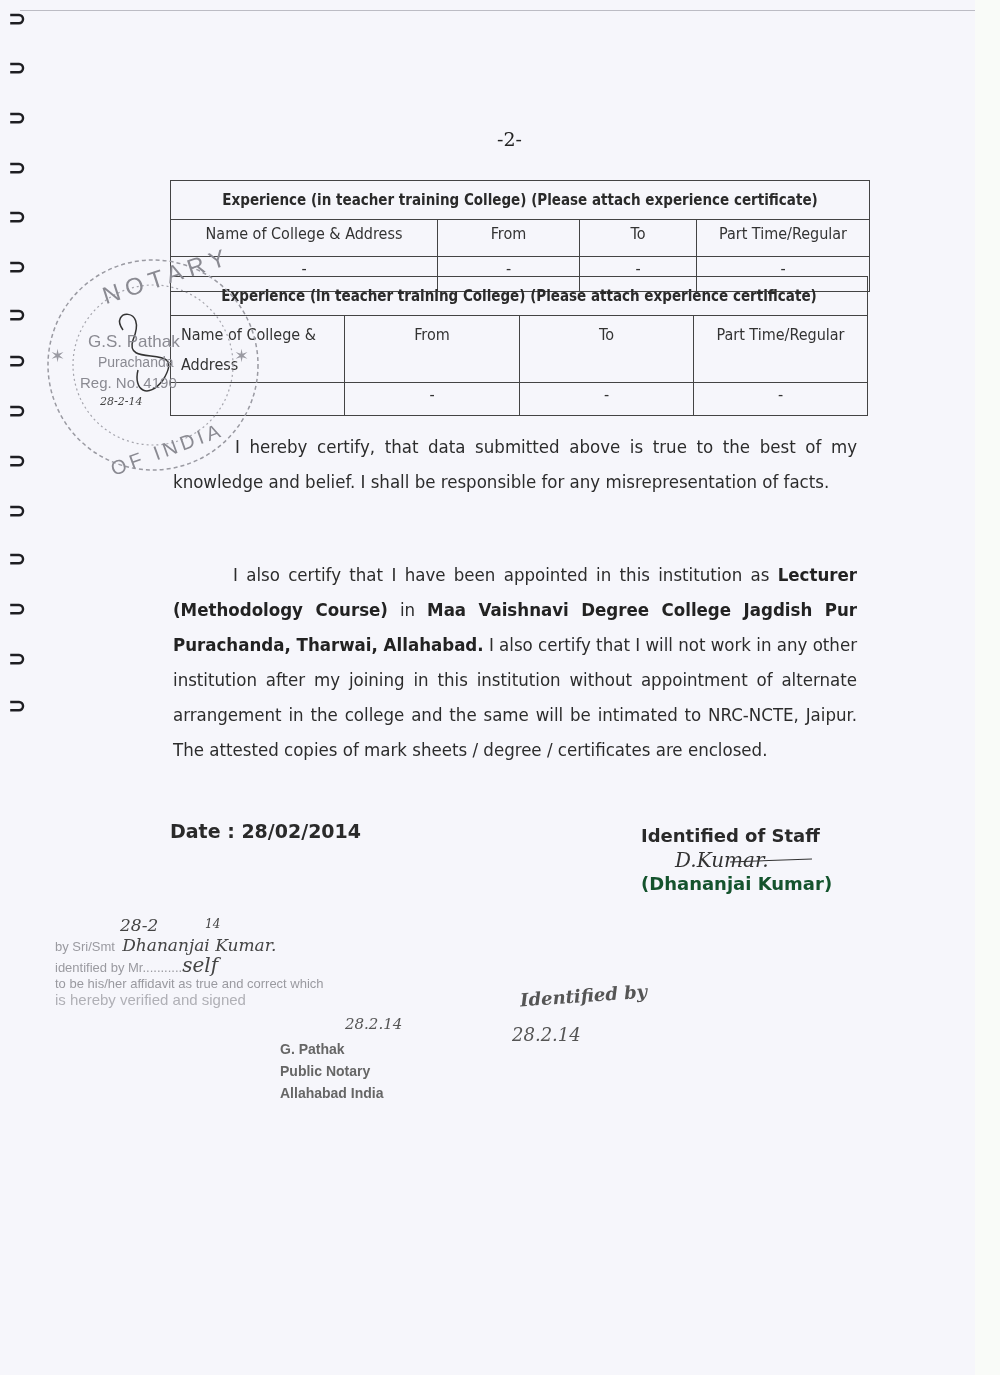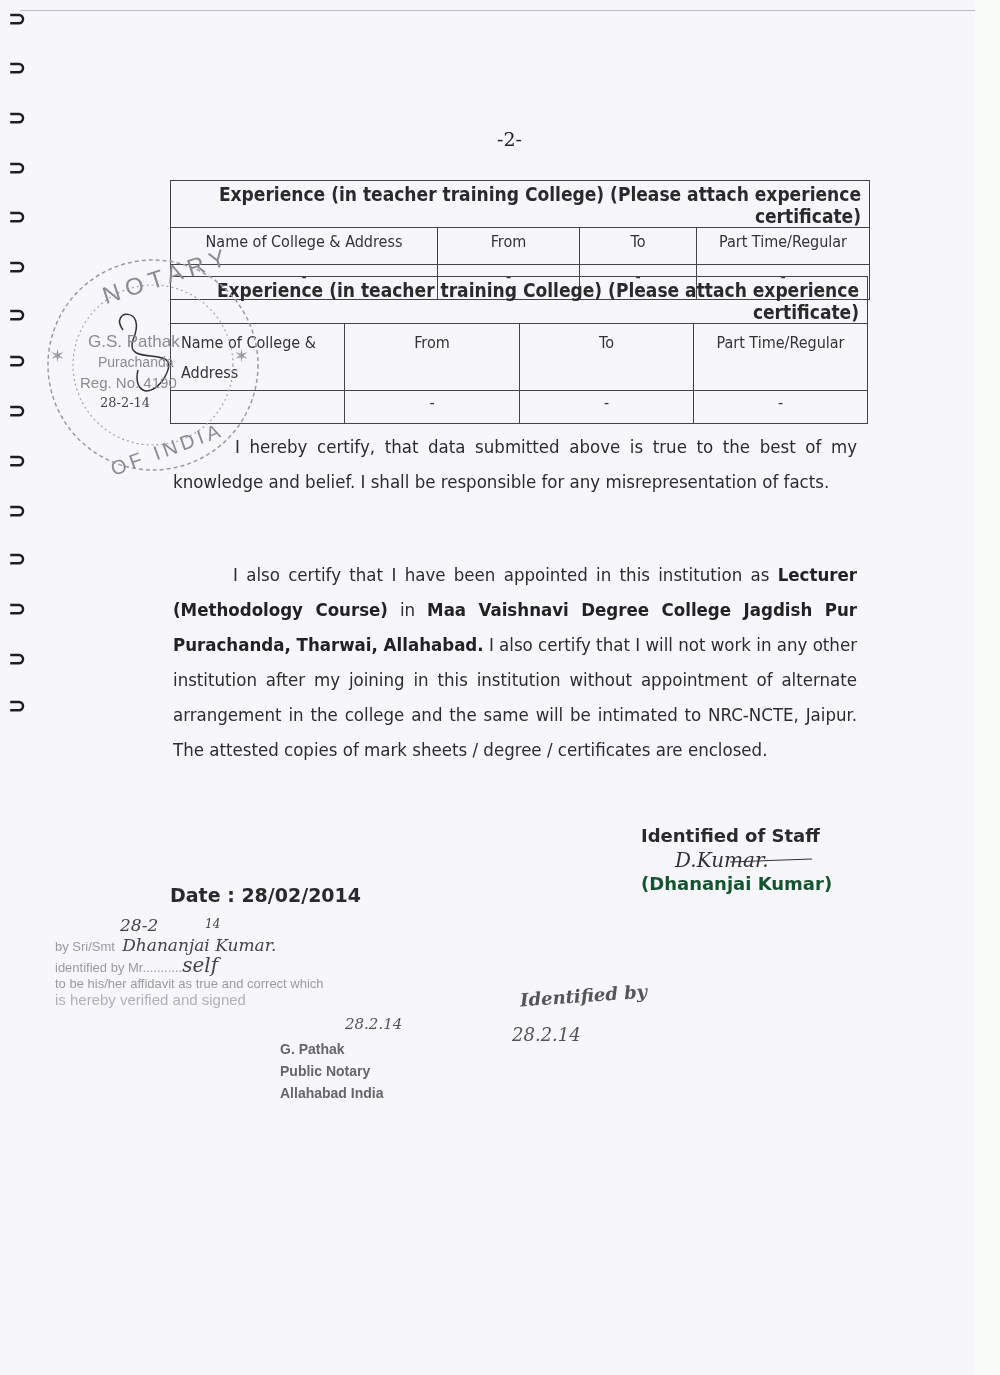--- a/index.html
+++ b/index.html
@@ -9,41 +9,41 @@
     font-family: "DejaVu Sans", sans-serif; color: #2a2a2a;
   }
   .page-edge { position: absolute; left: 975px; top: 0; width: 25px; height: 1375px; background: #f9fbf8; }
   .top-rule { position: absolute; left: 20px; top: 10px; width: 955px; height: 1px; background: #bcbcc4; }
   .holes { position: absolute; left: 8px; top: 0; width: 20px; height: 1375px; }
   .hole { position: absolute; left: 0; font-size: 22px; font-weight: bold; color: #1e1e22; line-height: 1; }
   .page-number { position: absolute; left: 497px; top: 128px; font-family: "DejaVu Serif", serif; font-size: 19px; color: #222; }
 
   table.exp { position: absolute; border-collapse: collapse; font-size: 16px; color: #333; }
   table.exp td { border: 1px solid #444; padding: 0 8px; text-align: center; vertical-align: top; font-family: "DejaVu Sans Condensed", "DejaVu Sans", sans-serif; }
-  table.exp td.title { text-align: right; font-weight: bold; font-size: 19px; color: #2a2a2a; padding-top: 2px; }
+  table.exp td.title { text-align: center; font-weight: bold; font-size: 15px; color: #2a2a2a; padding-top: 10px; }
   #table1 { left: 170px; top: 180px; width: 700px; }
   #table1 tr.title-row td { height: 28px; }
   #table1 tr.head-row td { height: 32px; padding-top: 4px; }
   #table1 tr.data-row td { height: 32px; padding-top: 2px; }
   #table2 { left: 170px; top: 276px; width: 698px; }
   #table2 tr.title-row td { height: 28px; }
   #table2 tr.head-row td { height: 62px; padding-top: 4px; line-height: 30px; }
   #table2 tr.data-row td { height: 30px; padding-top: 2px; }
   #table2 td.col-name { text-align: left; padding-left: 10px; }
 
   .para { position: absolute; left: 173px; width: 684px; font-size: 18.5px; line-height: 35px; text-align: justify; color: #2c2c2c; font-family: "DejaVu Sans Condensed", "DejaVu Sans", sans-serif; }
   .para b { font-weight: bold; color: #222; }
   #para1 { top: 410px; text-indent: 62px; }
   #para2 { top: 538px; text-indent: 60px; }
 
   .sig-title { position: absolute; left: 641px; top: 825px; font-weight: bold; font-size: 18px; color: #2a2a2a; }
   .sig-hand { position: absolute; left: 675px; top: 848px; font-family: "DejaVu Serif", serif; font-style: italic; font-size: 20px; color: #333; }
   .sig-line { position: absolute; left: 730px; top: 860px; width: 82px; height: 1px; background: #333; transform: rotate(-2deg); }
   .sig-name { position: absolute; left: 641px; top: 873px; font-weight: bold; font-size: 18px; color: #14532d; }
-  .date { position: absolute; left: 170px; top: 884px; font-weight: bold; font-size: 19px; color: #2a2a2a; }
+  .date { position: absolute; left: 170px; top: 820px; font-weight: bold; font-size: 19px; color: #2a2a2a; }
 
   .affidavit { position: absolute; left: 55px; top: 905px; width: 360px; font-family: "Liberation Sans", sans-serif; font-size: 13px; color: #9a9aa0; line-height: 17px; }
   .affidavit .hand { font-family: "DejaVu Serif", serif; font-style: italic; color: #444; font-size: 17px; }
   .aff-line { position: absolute; left: 0; white-space: nowrap; }
 
   .notary-block { position: absolute; left: 280px; top: 1038px; font-family: Liberation Sans, sans-serif; font-weight: bold; font-size: 14px; color: #666; line-height: 22px; }
   .hand-date { position: absolute; font-family: "DejaVu Serif", serif; font-style: italic; color: #555; font-size: 15px; }
   .identified { position: absolute; left: 520px; top: 985px; font-family: "DejaVu Serif", serif; font-style: italic; font-weight: bold; font-size: 18px; color: #555; transform: rotate(-4deg); }
 
   .stamp { position: absolute; left: 38px; top: 250px; width: 230px; height: 230px; }
@@ -121,21 +121,21 @@
     <circle cx="115" cy="115" r="80" fill="none" stroke="#a5a5ad" stroke-width="1.2" stroke-dasharray="2 3"></circle>
     <text x="12" y="112" font-size="18" fill="#9a9aa2" font-family="DejaVu Sans, sans-serif">✶</text>
     <text x="196" y="112" font-size="18" fill="#9a9aa2" font-family="DejaVu Sans, sans-serif">✶</text>
     <path d="M85 80 C70 60, 110 55, 95 90 C85 120, 150 90, 125 130 C110 150, 95 140, 100 120" fill="none" stroke="#333" stroke-width="1.5"></path>
   </svg>
   <div class="stamp-text" style="left:62px;top:12px;font-size:24px;letter-spacing:6px;transform:rotate(-18deg)">NOTARY</div>
   <div class="stamp-text" style="left:70px;top:188px;font-size:20px;letter-spacing:4px;transform:rotate(-20deg)">OF INDIA</div>
   <div class="stamp-text" style="left:50px;top:82px;font-size:17px">G.S. Pathak</div>
   <div class="stamp-text" style="left:60px;top:104px;font-size:14px">Purachanda</div>
   <div class="stamp-text" style="left:42px;top:124px;font-size:15px">Reg. No. 4190</div>
-  <div class="stamp-text" style="left:62px;top:145px;font-size:13px;color:#444;font-family:'DejaVu Serif',serif">28-2-14</div>
+  <div class="stamp-text" style="left:62px;top:145px;font-size:11px;font-style:italic;color:#444;font-family:'DejaVu Serif',serif">28-2-14</div>
 </div>
 
 <p class="para" id="para1">I hereby certify, that data submitted above is true to the best of my knowledge and belief. I shall be responsible for any misrepresentation of facts.</p>
 
 <p class="para" id="para2"><span>I also certify that I have been appointed in this institution as </span><b>Lecturer (Methodology Course)</b><span> in </span><b>Maa Vaishnavi Degree College Jagdish Pur Purachanda, Tharwai, Allahabad.</b><span> I also certify that I will not work in any other institution after my joining in this institution without appointment of alternate arrangement in the college and the same will be intimated to NRC-NCTE, Jaipur. The attested copies of mark sheets / degree / certificates are enclosed.</span></p>
 
 <div class="sig-title">Identified of Staff</div>
 <div class="sig-hand">D.Kumar.</div>
 <div class="sig-line"></div>
 <div class="sig-name">(Dhananjai Kumar)</div>

